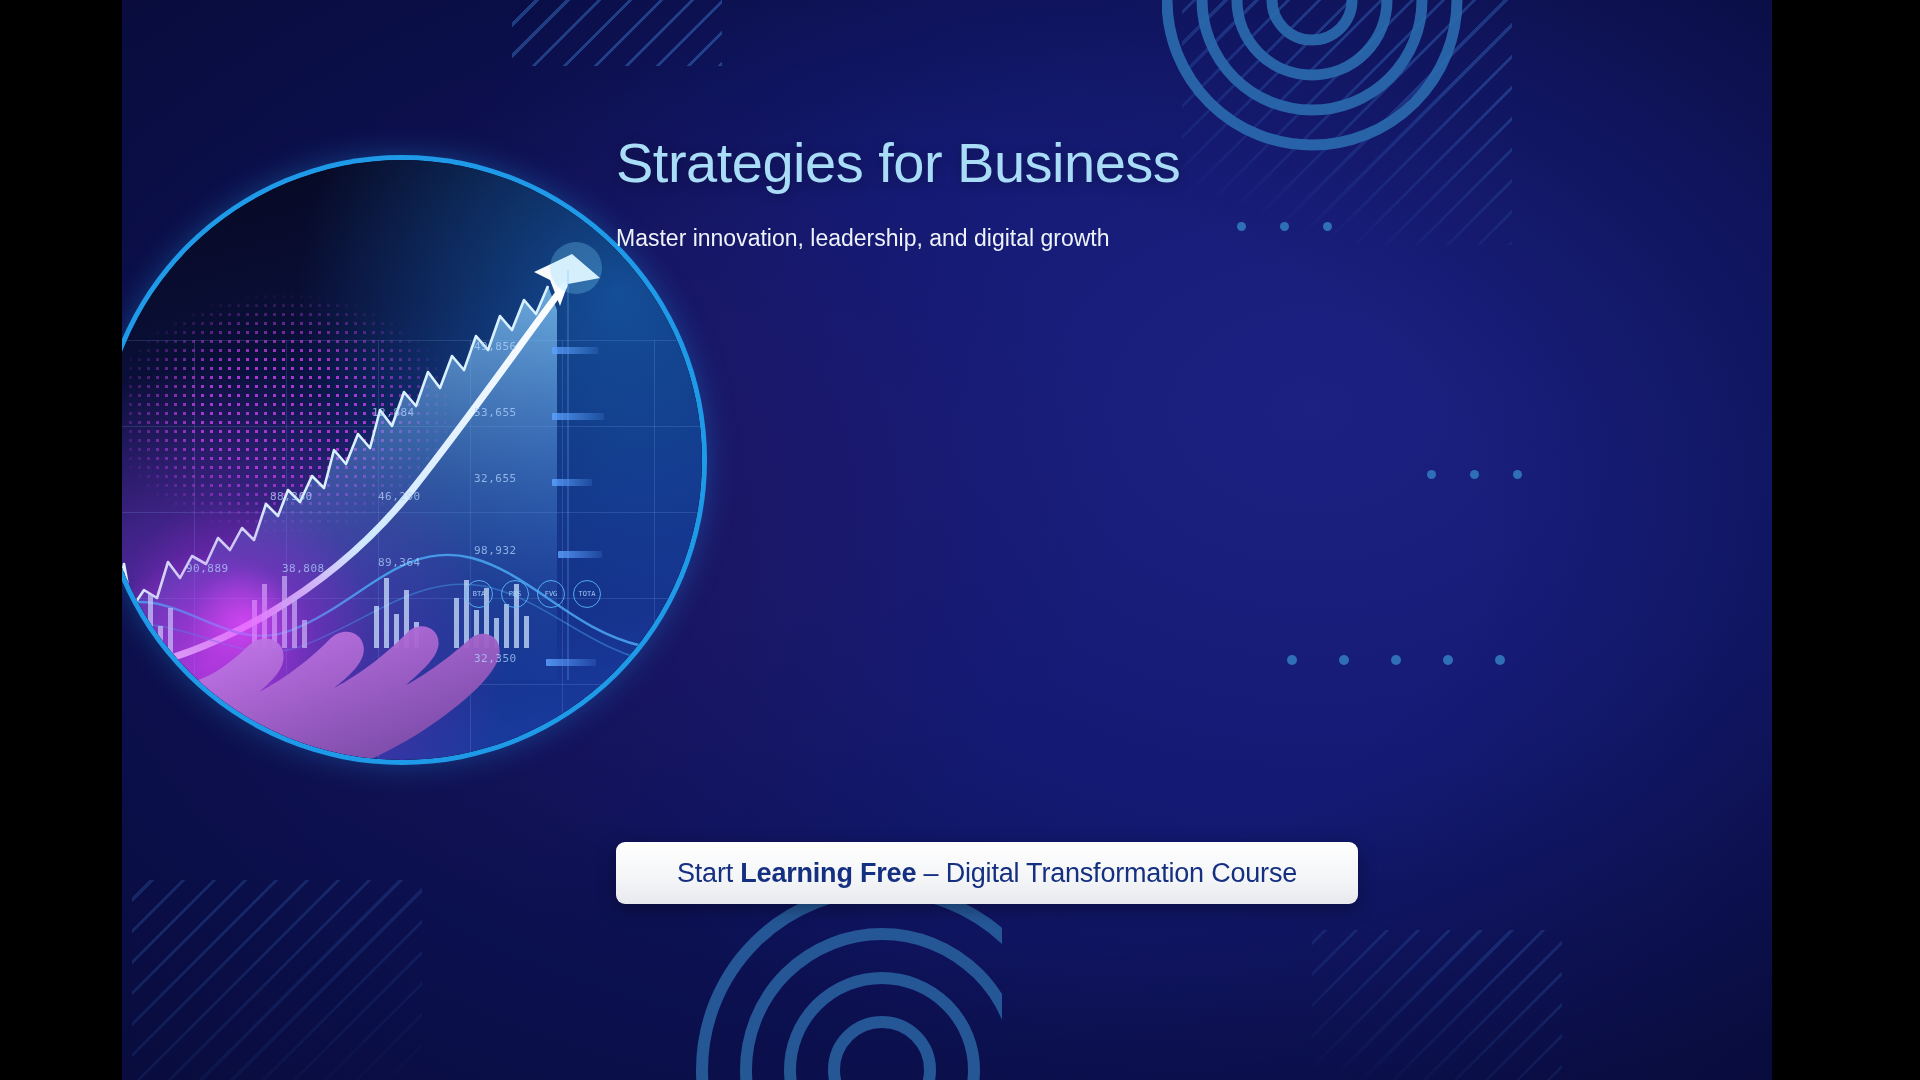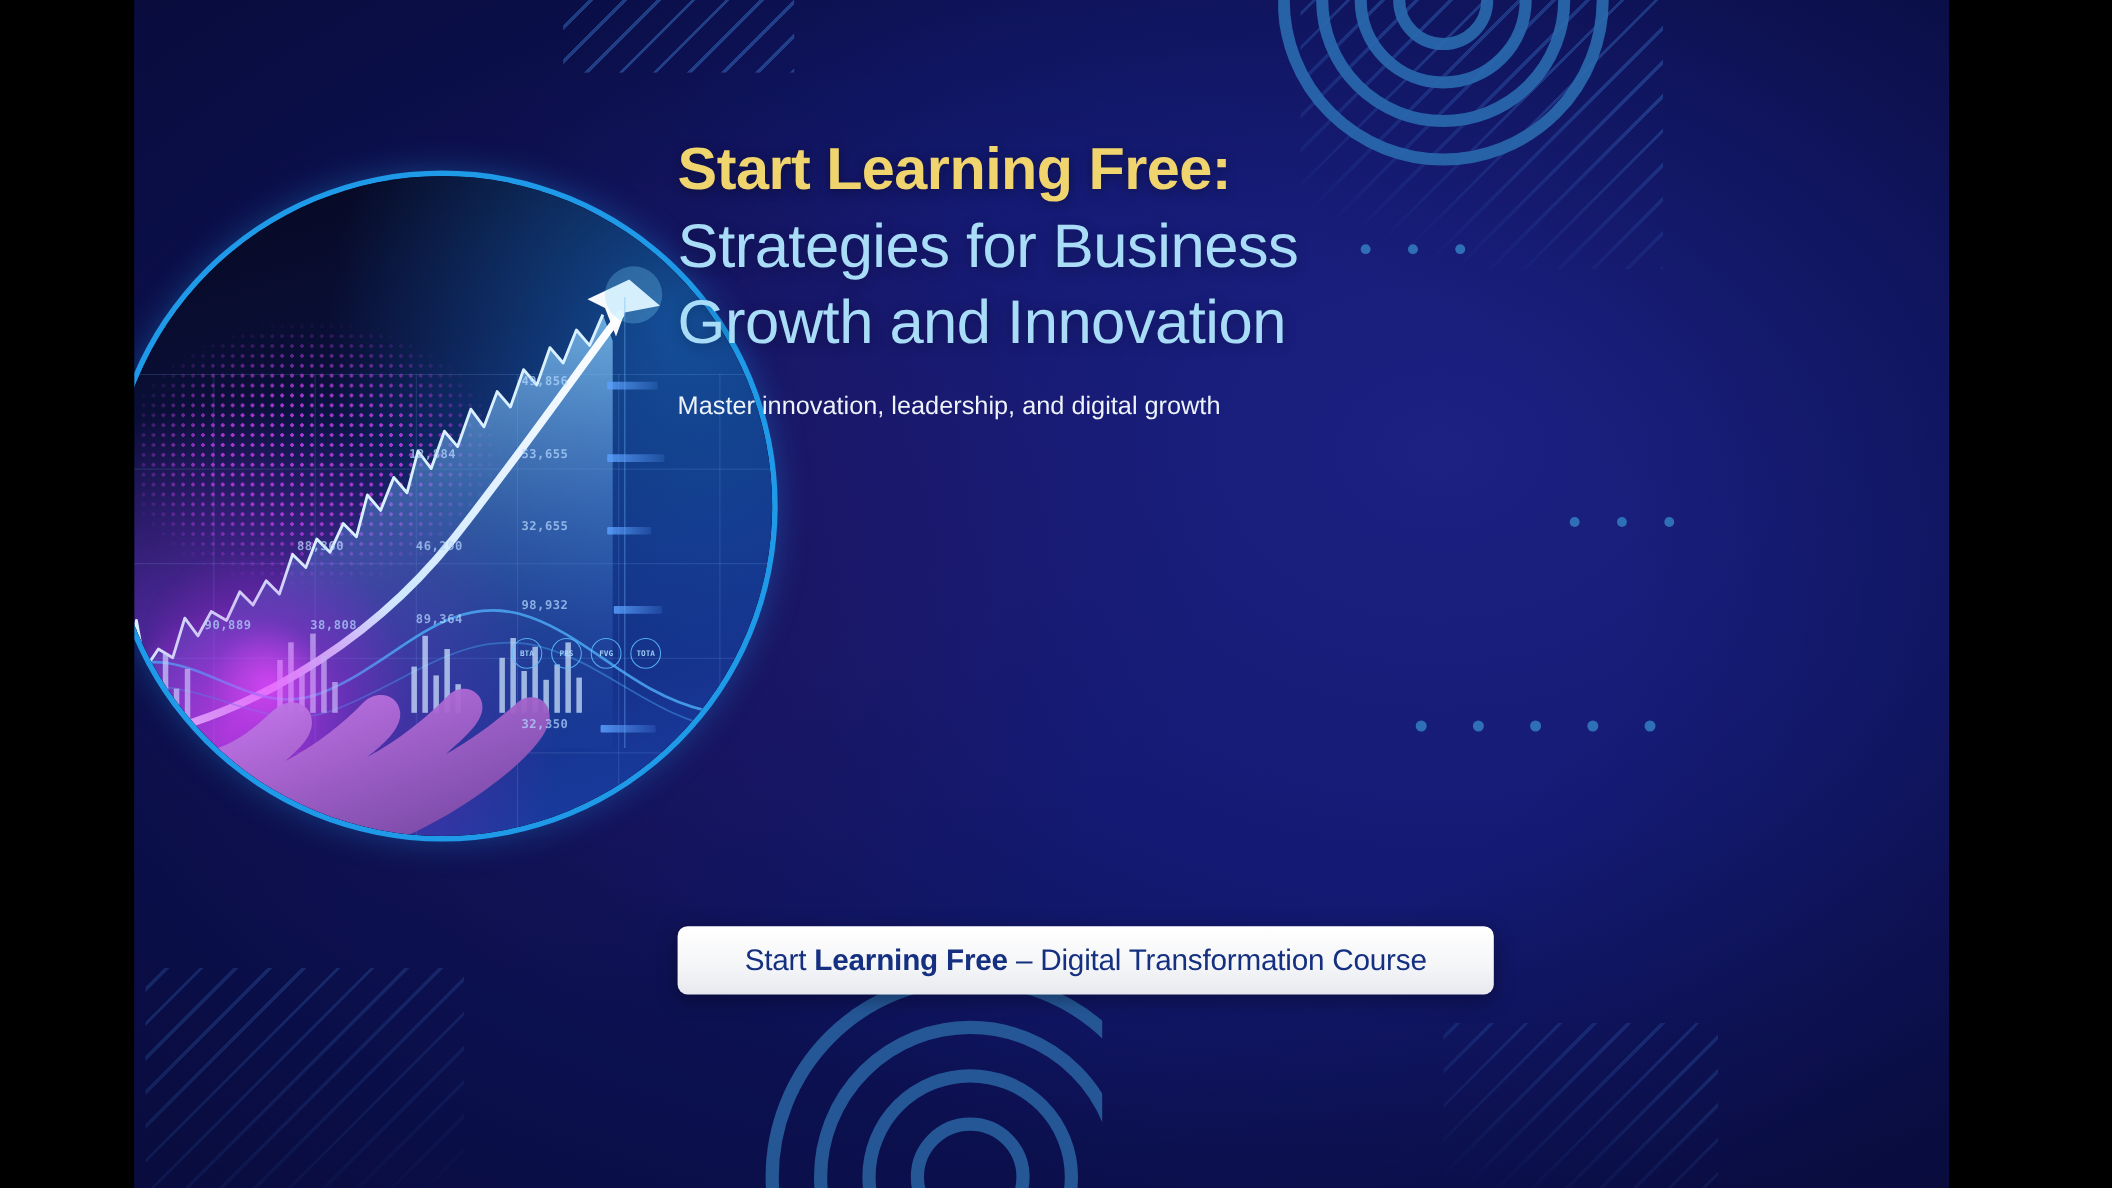--- a/index.html
+++ b/index.html
@@ -107,21 +107,20 @@
   }
   #hero-circle .inner {
     position: absolute;
     inset: 0;
     border-radius: 50%;
     overflow: hidden;
     background:
       radial-gradient(circle at 18% 84%, rgba(214,62,240,0.85) 0%, rgba(150,40,200,0.45) 16%, rgba(60,20,110,0.0) 42%),
       radial-gradient(circle at 86% 22%, rgba(30,150,255,0.45) 0%, rgba(20,60,160,0.0) 46%),
       linear-gradient(165deg, #06081f 0%, #0a0f38 30%, #122a7a 62%, #1b3fa8 100%);
-    font-weight: bold;
   }
   
   .hero-grid {
     position: absolute;
     left: 0; top: 30%;
     width: 100%; height: 70%;
     background-image:
       linear-gradient(to right, rgba(140,190,255,0.17) 1px, transparent 1px),
       linear-gradient(to bottom, rgba(140,190,255,0.17) 1px, transparent 1px);
     background-size: 92px 86px;
@@ -415,23 +414,21 @@
 
         <div class="hero-pill" style="left:60.5%; top:70%;">BTA</div>
         <div class="hero-pill" style="left:66.5%; top:70%;">PRS</div>
         <div class="hero-pill" style="left:72.5%; top:70%;">FVG</div>
         <div class="hero-pill" style="left:78.5%; top:70%;">TOTA</div>
 
       </div>
     </div>
 
     <div id="copy">
-      <div class="eyebrow">Start Learning Free:</div>
       <div class="subhead">Strategies for Business</div>
-      <div class="subhead">Growth and Innovation</div>
       <div class="support">Master innovation, leadership, and digital growth</div>
     </div>
 
     <button id="cta">
       <span class="cta-text"><span class="cta-rest">Start </span><span class="cta-strong">Learning Free</span><span class="cta-rest"> – Digital Transformation Course</span></span>
     </button>
 
   </div>
 </div>
 

